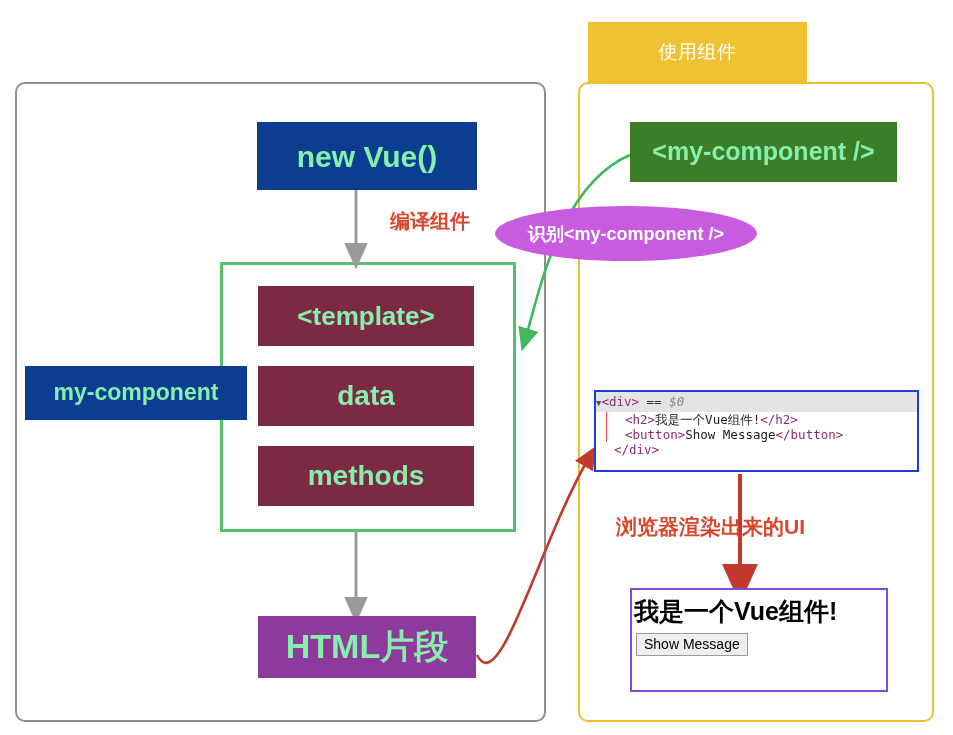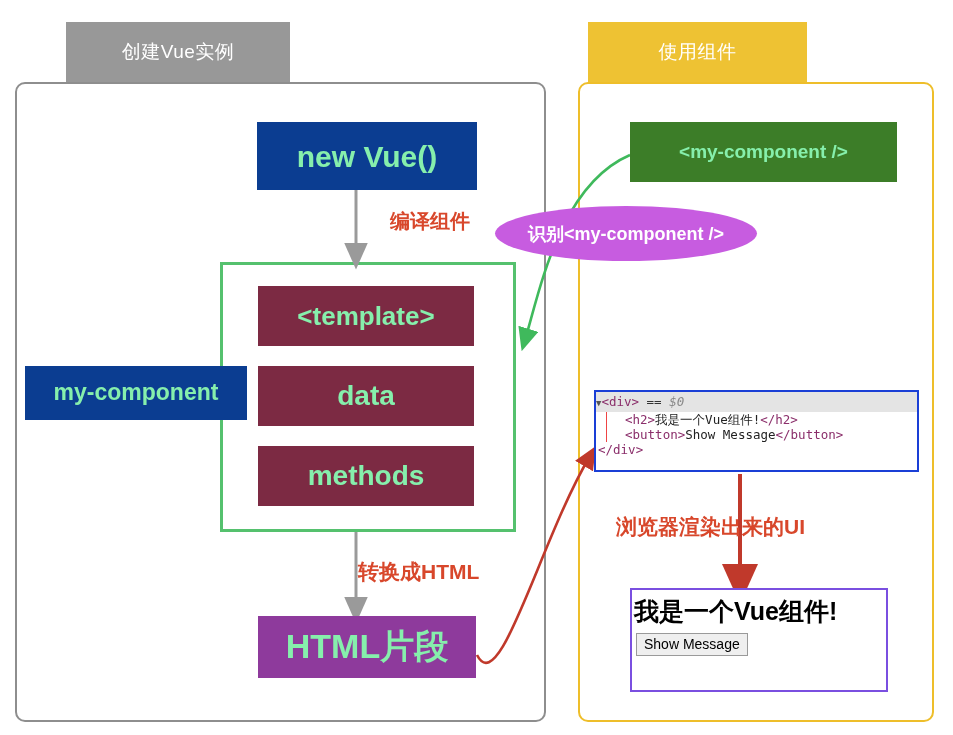--- a/index.html
+++ b/index.html
@@ -44,21 +44,21 @@
     font-weight:bold;
     text-align:center;
     line-height:1.1;
   }
   .node.newvue{left:257px;top:122px;width:220px;height:68px;background:#0b3d91;font-size:30px;}
   .node.mycomp{left:25px;top:366px;width:222px;height:54px;background:#0b3d91;font-size:23px;}
   .node.tpl   {left:258px;top:286px;width:216px;height:60px;background:#7c2a43;font-size:26px;}
   .node.data  {left:258px;top:366px;width:216px;height:60px;background:#7c2a43;font-size:28px;}
   .node.methods{left:258px;top:446px;width:216px;height:60px;background:#7c2a43;font-size:28px;}
   .node.htmlfrag{left:258px;top:616px;width:218px;height:62px;background:#8e3a9c;font-size:34px;}
-  .node.mycomptag{left:630px;top:122px;width:267px;height:60px;background:#3c7d28;font-size:19px;}
+  .node.mycomptag{left:630px;top:122px;width:267px;height:60px;background:#3c7d28;font-size:25px;}
 
   
   .groupbox{
     position:absolute;left:220px;top:262px;width:296px;height:270px;
     border:3px solid #55c16e;background:transparent;box-sizing:border-box;
   }
 
   
   .ellipse{
     position:absolute;left:495px;top:206px;width:262px;height:55px;
@@ -111,21 +111,20 @@
   svg.overlay{position:absolute;left:0;top:0;width:953px;height:735px;pointer-events:none;}
 </style>
 </head>
 <body>
 
 <div id="stage">
 
   <div class="panel left"></div>
   <div class="panel right"></div>
 
-  <div class="tab left">创建Vue实例</div>
   <div class="tab right">使用组件</div>
 
   <div class="groupbox"></div>
 
   <svg class="overlay" viewBox="0 0 953 735">
     <defs>
       <marker id="agray" markerWidth="9" markerHeight="9" refX="4.5" refY="4" orient="auto">
         <path d="M0,0 L9,4 L0,8 z" fill="#9a9a9a"></path>
       </marker>
       <marker id="agreen" markerWidth="9" markerHeight="9" refX="4.5" refY="4" orient="auto">
@@ -154,28 +153,27 @@
   <div class="node mycomp">my-component</div>
   <div class="node data">data</div>
   <div class="node tpl">&lt;template&gt;</div>
   <div class="node methods">methods</div>
   <div class="node htmlfrag">HTML片段</div>
   <div class="node mycomptag">&lt;my-component /&gt;</div>
 
   <div class="ellipse">识别&lt;my-component /&gt;</div>
 
   <div class="elabel compile">编译组件</div>
-  <div class="elabel tohtml">转换成HTML</div>
   <div class="elabel renderui">浏览器渲染出来的UI</div>
 
   <div class="codeblock">
     <div class="row sel"><span class="tri">▼</span><span class="tg">&lt;div&gt;</span> <span class="eq">==</span> <span class="dollar">$0</span></div>
     <div class="row ind"><span class="tg">&lt;h2&gt;</span><span class="txt">我是一个Vue组件!</span><span class="tg">&lt;/h2&gt;</span></div>
     <div class="row ind"><span class="tg">&lt;button&gt;</span><span class="txt">Show Message</span><span class="tg">&lt;/button&gt;</span></div>
-    <div class="row"><span class="tg" style="margin-left:2px">&lt;/div&gt;</span></div>
+    <div class="row"><span class="tg" style="margin-left:18px">&lt;/div&gt;</span></div>
   </div>
 
   <div class="preview">
     <h2>我是一个Vue组件!</h2>
     <span class="btn">Show Message</span>
   </div>
 
 </div>
 
 </body></html>

